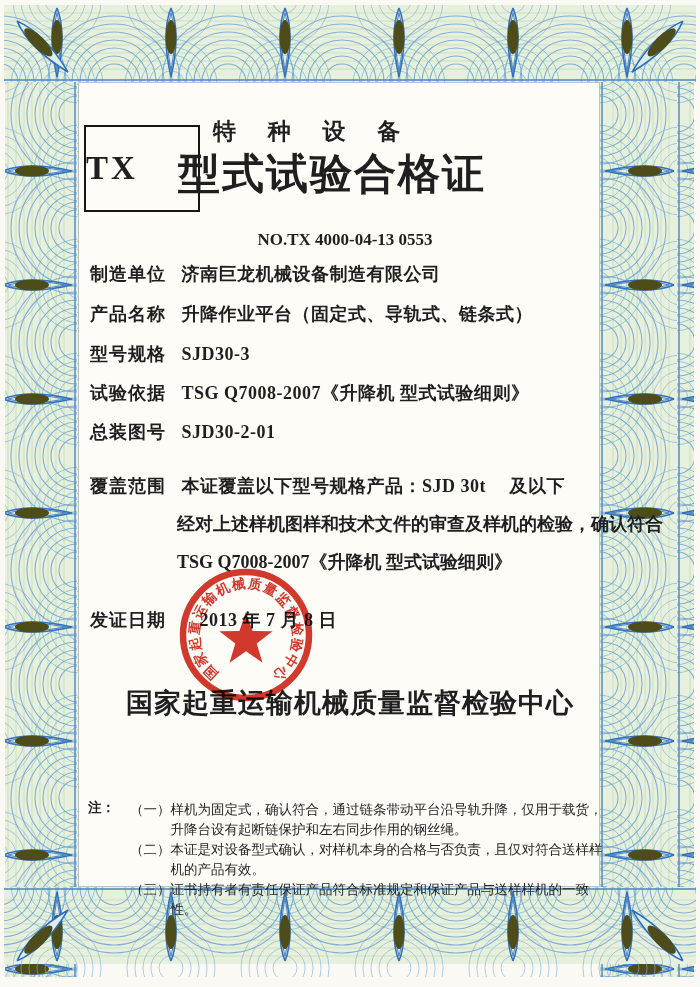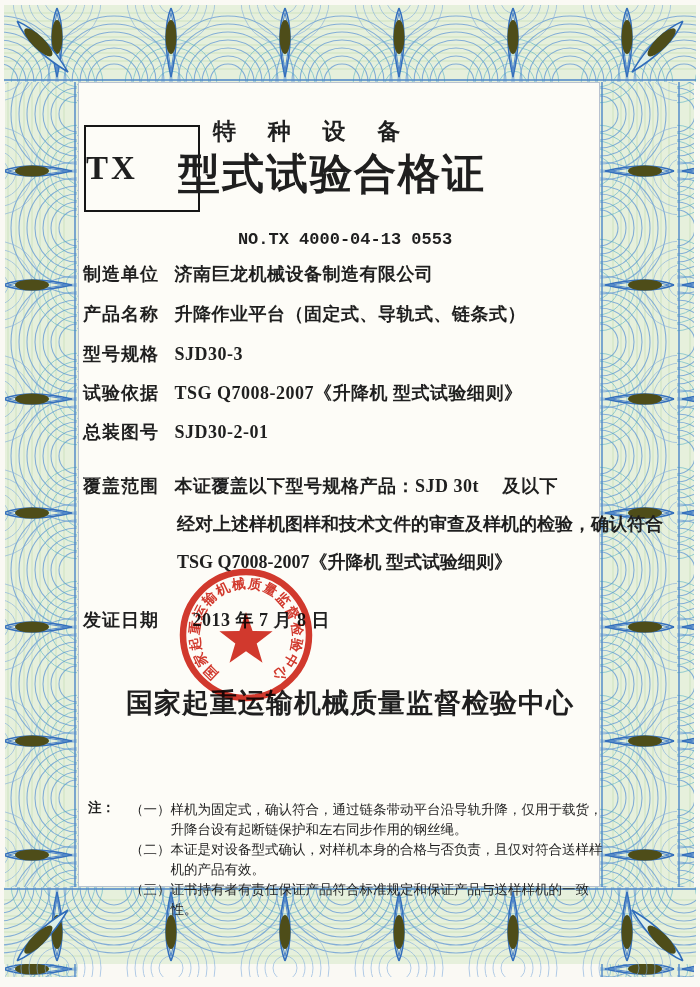--- a/index.html
+++ b/index.html
@@ -25,22 +25,22 @@
     border:2.5px solid #161616;
     display:flex;align-items:center;justify-content:flex-start;
     background:#fdfcf7;
   }
   .tx-code{font-size:33px;font-weight:bold;letter-spacing:3px;}
   .supertitle{left:200px;top:119px;width:330px;text-align:left;
     font-size:23px;font-weight:bold;letter-spacing:13px;text-indent:13px;}
   .cert-title{left:178px;top:150px;width:375px;text-align:left;
     font-size:42px;font-weight:bold;letter-spacing:2px;}
   .cert-number{left:180px;top:230px;width:330px;text-align:center;
-    font-size:17px;font-weight:bold;font-family:Liberation Mono, monospace;}
-  .frow{left:83px;width:508px;font-size:18px;font-weight:600;white-space:nowrap;}
+    font-size:17px;font-weight:bold;}
+  .frow{left:90px;width:508px;font-size:18px;font-weight:600;white-space:nowrap;}
   .frow .lbl{display:inline-block;width:87px;letter-spacing:1px;}
   .frow .val{letter-spacing:.5px;}
   .cont{left:177px;width:420px;font-size:18px;font-weight:600;white-space:nowrap;}
   .r1{top:264px;} .r2{top:304px;} .r3{top:344px;} .r4{top:383px;} .r5{top:422px;}
   .r6{top:476px;} .r7{top:514px;} .r8{top:552px;} .r9{top:610px;}
   .frow.r9 .lbl{width:105px;}
   .authority{left:88px;top:688px;width:524px;text-align:center;
     font-size:27px;font-weight:bold;letter-spacing:1px;}
   .seal{
     left:163px;top:554px;width:166px;height:166px;

